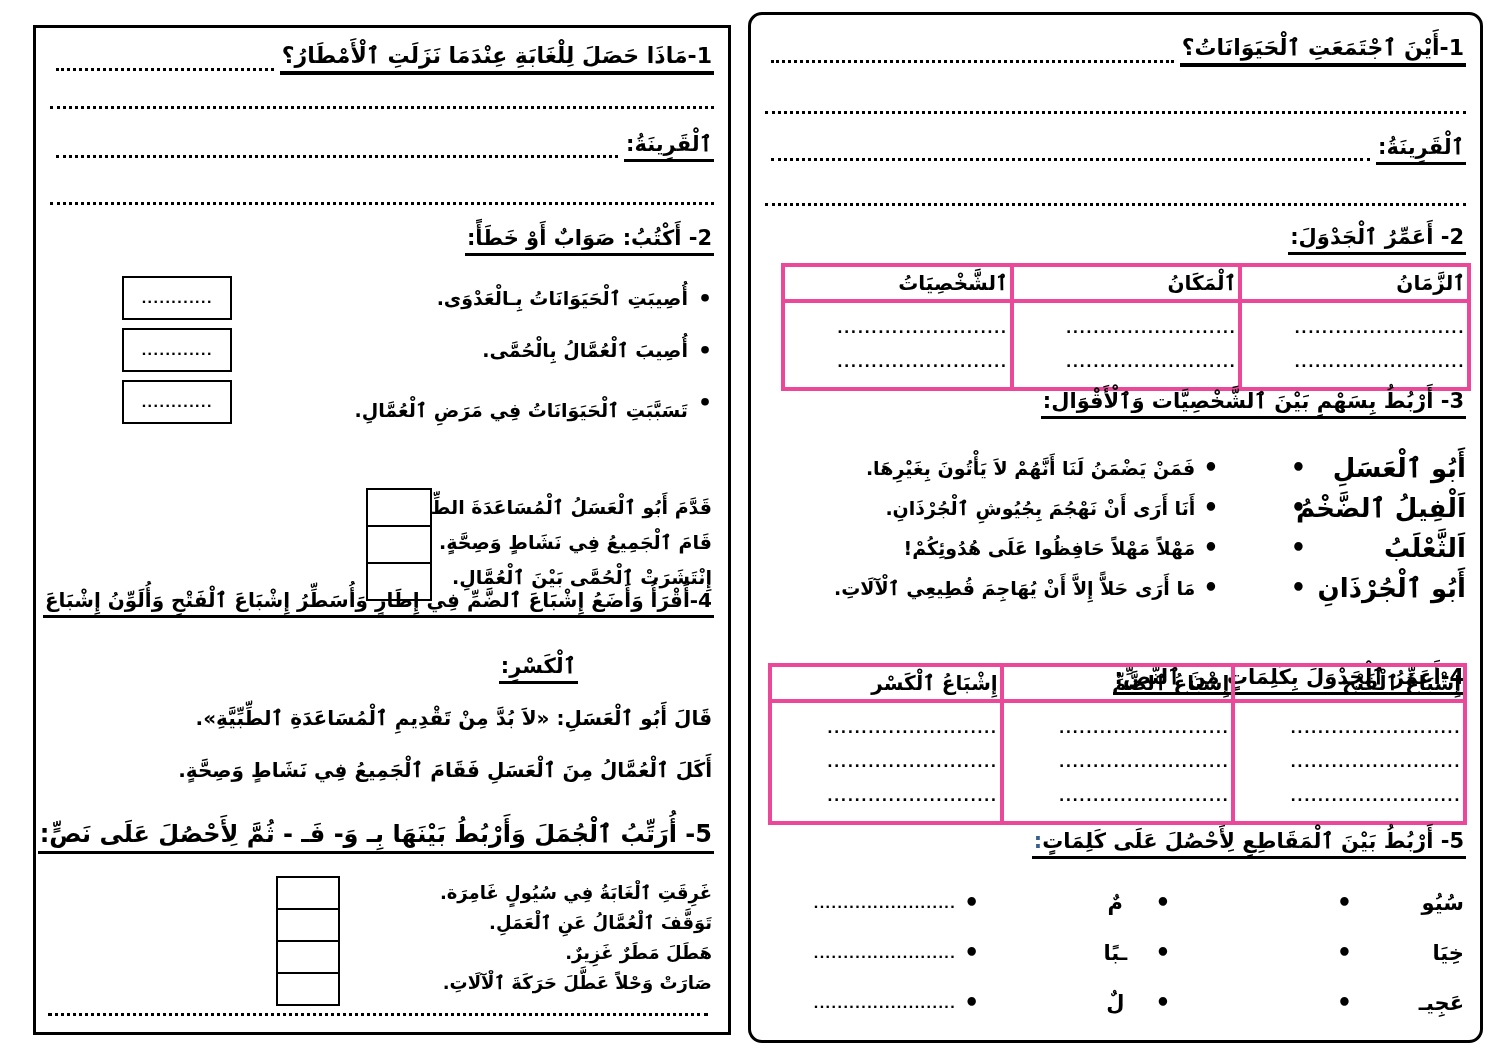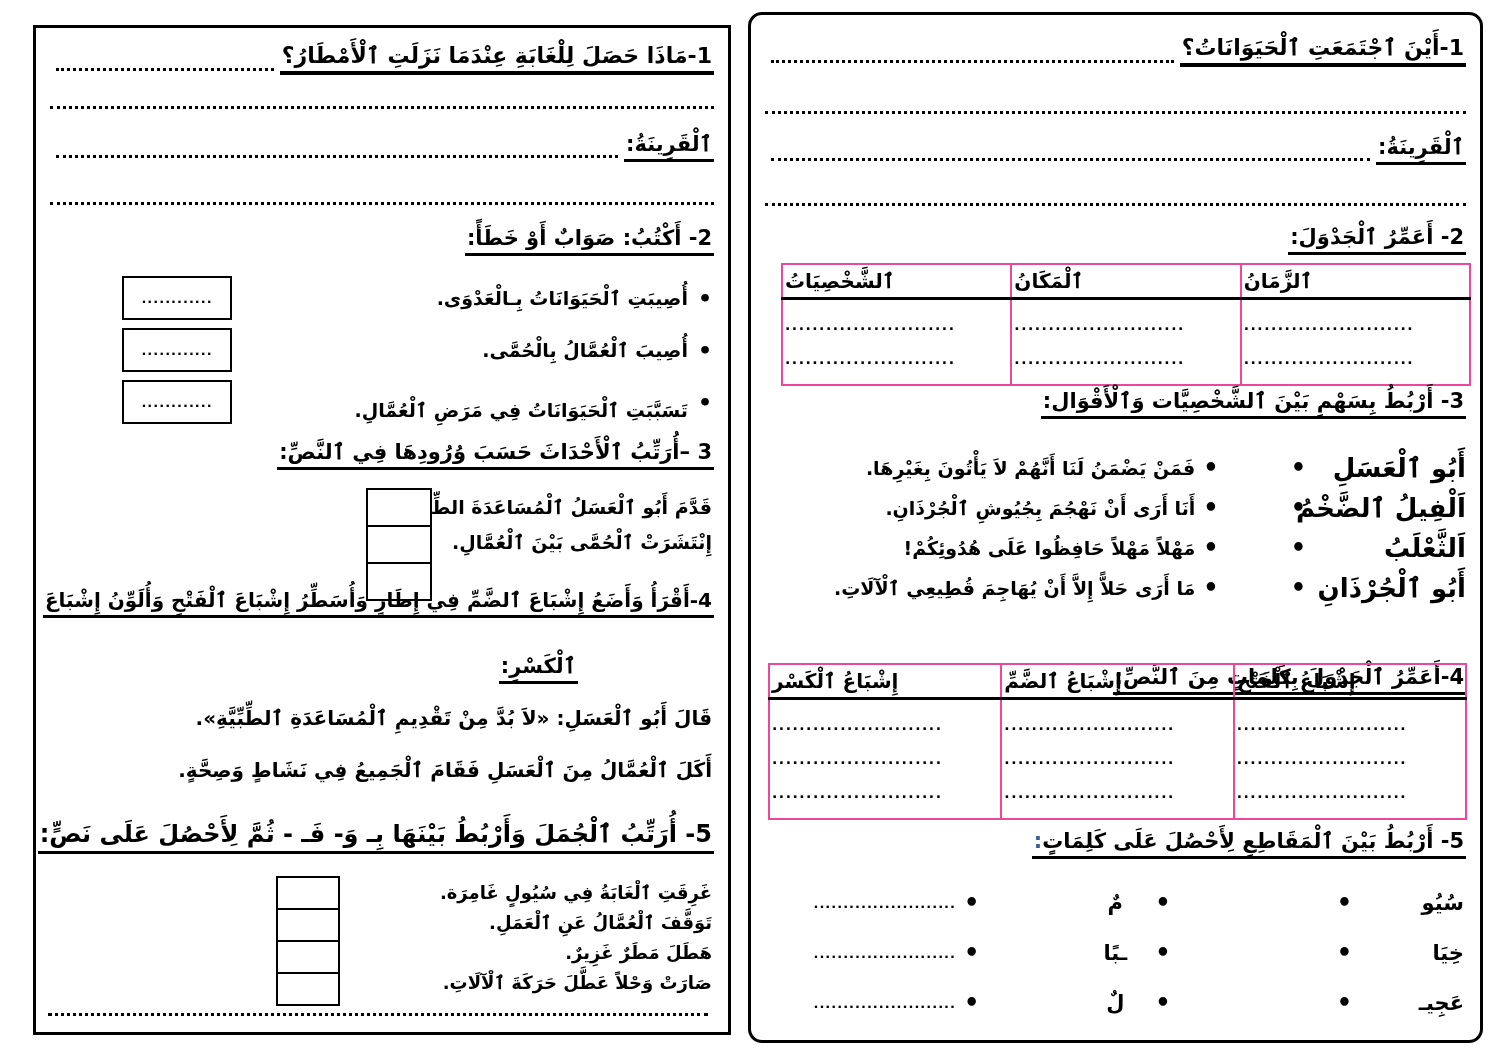--- a/index.html
+++ b/index.html
@@ -39,21 +39,21 @@
   .stack{position:absolute;}
   .stack .cell{width:62px;height:35px;border:2px solid #000;margin-top:-2px;background:#fff;}
   .stack .cell:first-child{margin-top:0;}
   .stack.small .cell{width:60px;height:30px;}
 
   .lines{position:absolute;}
   .lines .ln{font-size:19px;line-height:35px;text-align:right;white-space:nowrap;}
   .lines.compact .ln{font-size:18px;line-height:30px;}
 
   table.wtab{border-collapse:collapse;position:absolute;table-layout:fixed;}
-  table.wtab th,table.wtab td{border:2px solid #ec4899;text-align:left;vertical-align:middle;}
+  table.wtab th,table.wtab td{border:4px solid #ec4899;text-align:right;vertical-align:middle;}
   table.wtab th{font-size:20px;padding:4px 2px;border-bottom:3px solid #000;}
   table.wtab td{padding:8px 2px;}
   .celldots{font-size:14px;letter-spacing:1.5px;line-height:34px;display:block;}
 
   .match-row{display:flex;align-items:center;padding:0 14px;position:absolute;left:0;right:0;}
   .mdot{font-size:24px;line-height:1;margin:0 8px;}
   .char{width:152px;font-size:26px;white-space:nowrap;}
   .saying{flex:1;font-size:19px;white-space:nowrap;}
   .mgap{width:56px;}
 
@@ -250,26 +250,24 @@
       </span>
   </div>
   <div class="stmt-row" style="position:absolute;top:352px;left:0;right:0;">
     <span class="bullet">•</span>
     <span class="stmt" style="flex:1;margin-top:16px;">تَسَبَّبَتِ ٱلْحَيَوَانَاتُ فِي مَرَضِ ٱلْعُمَّالِ.</span>
     <span class="ansbox">
         <span class="dots">............</span>
       </span>
   </div>
 
-  <div class="sec trow" style="top:412px;">
-    <span class="ut title">3 –أُرَتِّبُ ٱلْأَحْدَاثَ حَسَبَ وُرُودِهَا فِي ٱلنَّصِّ:</span>
-  </div>
 
   <div class="lines" style="top:462px;right:16px;">
     <div class="ln">قَدَّمَ أَبُو ٱلْعَسَلُ ٱلْمُسَاعَدَةَ الطِّبِّيَّةِ.</div>
+    <div class="ln">قَامَ ٱلْجَمِيعُ فِي نَشَاطٍ وَصِحَّةٍ.</div>
     <div class="ln">إِنْتَشَرَتْ ٱلْحُمَّى بَيْنَ ٱلْعُمَّالِ.</div>
   </div>
   <div class="stack" style="top:460px;left:330px;">
     <div class="cell"></div>
     <div class="cell"></div>
     <div class="cell"></div>
   </div>
 
   <div class="sec trow" style="top:560px;">
     <span class="ut" style="font-size:20px;">4-أَقْرَأُ وَأَضَعُ إِشْبَاعَ ٱلضَّمِّ فِي إِطَارٍ وَأُسَطِّرُ إِشْبَاعَ ٱلْفَتْحِ وَأُلَوِّنُ إِشْبَاعَ</span>

